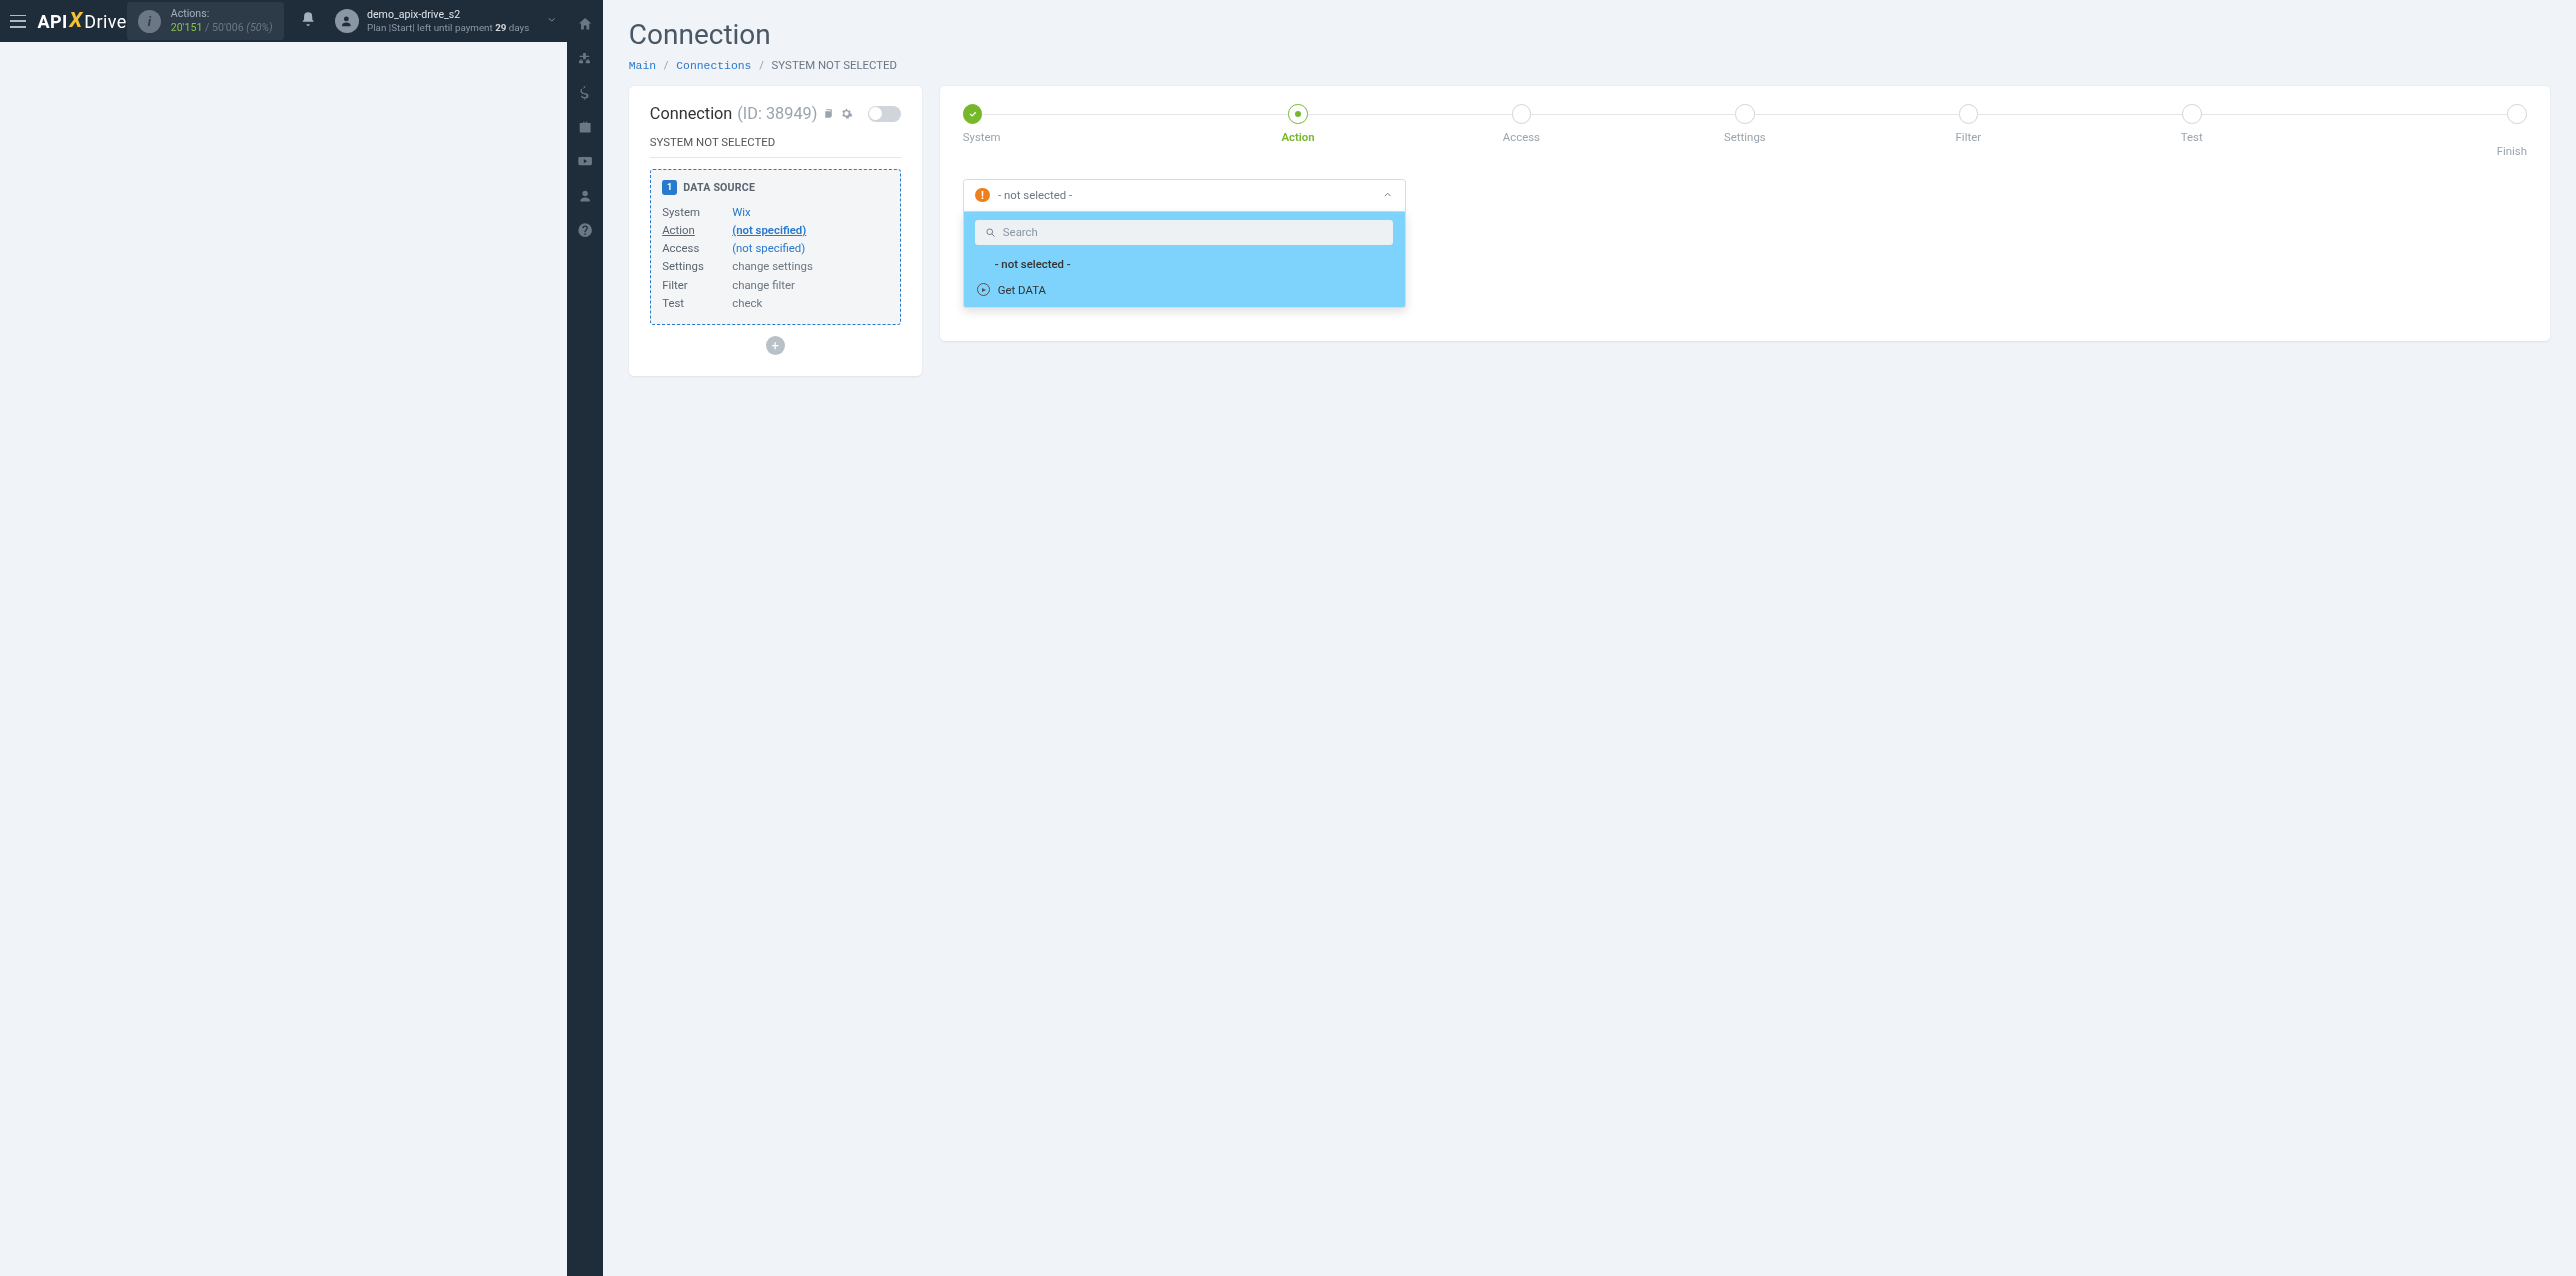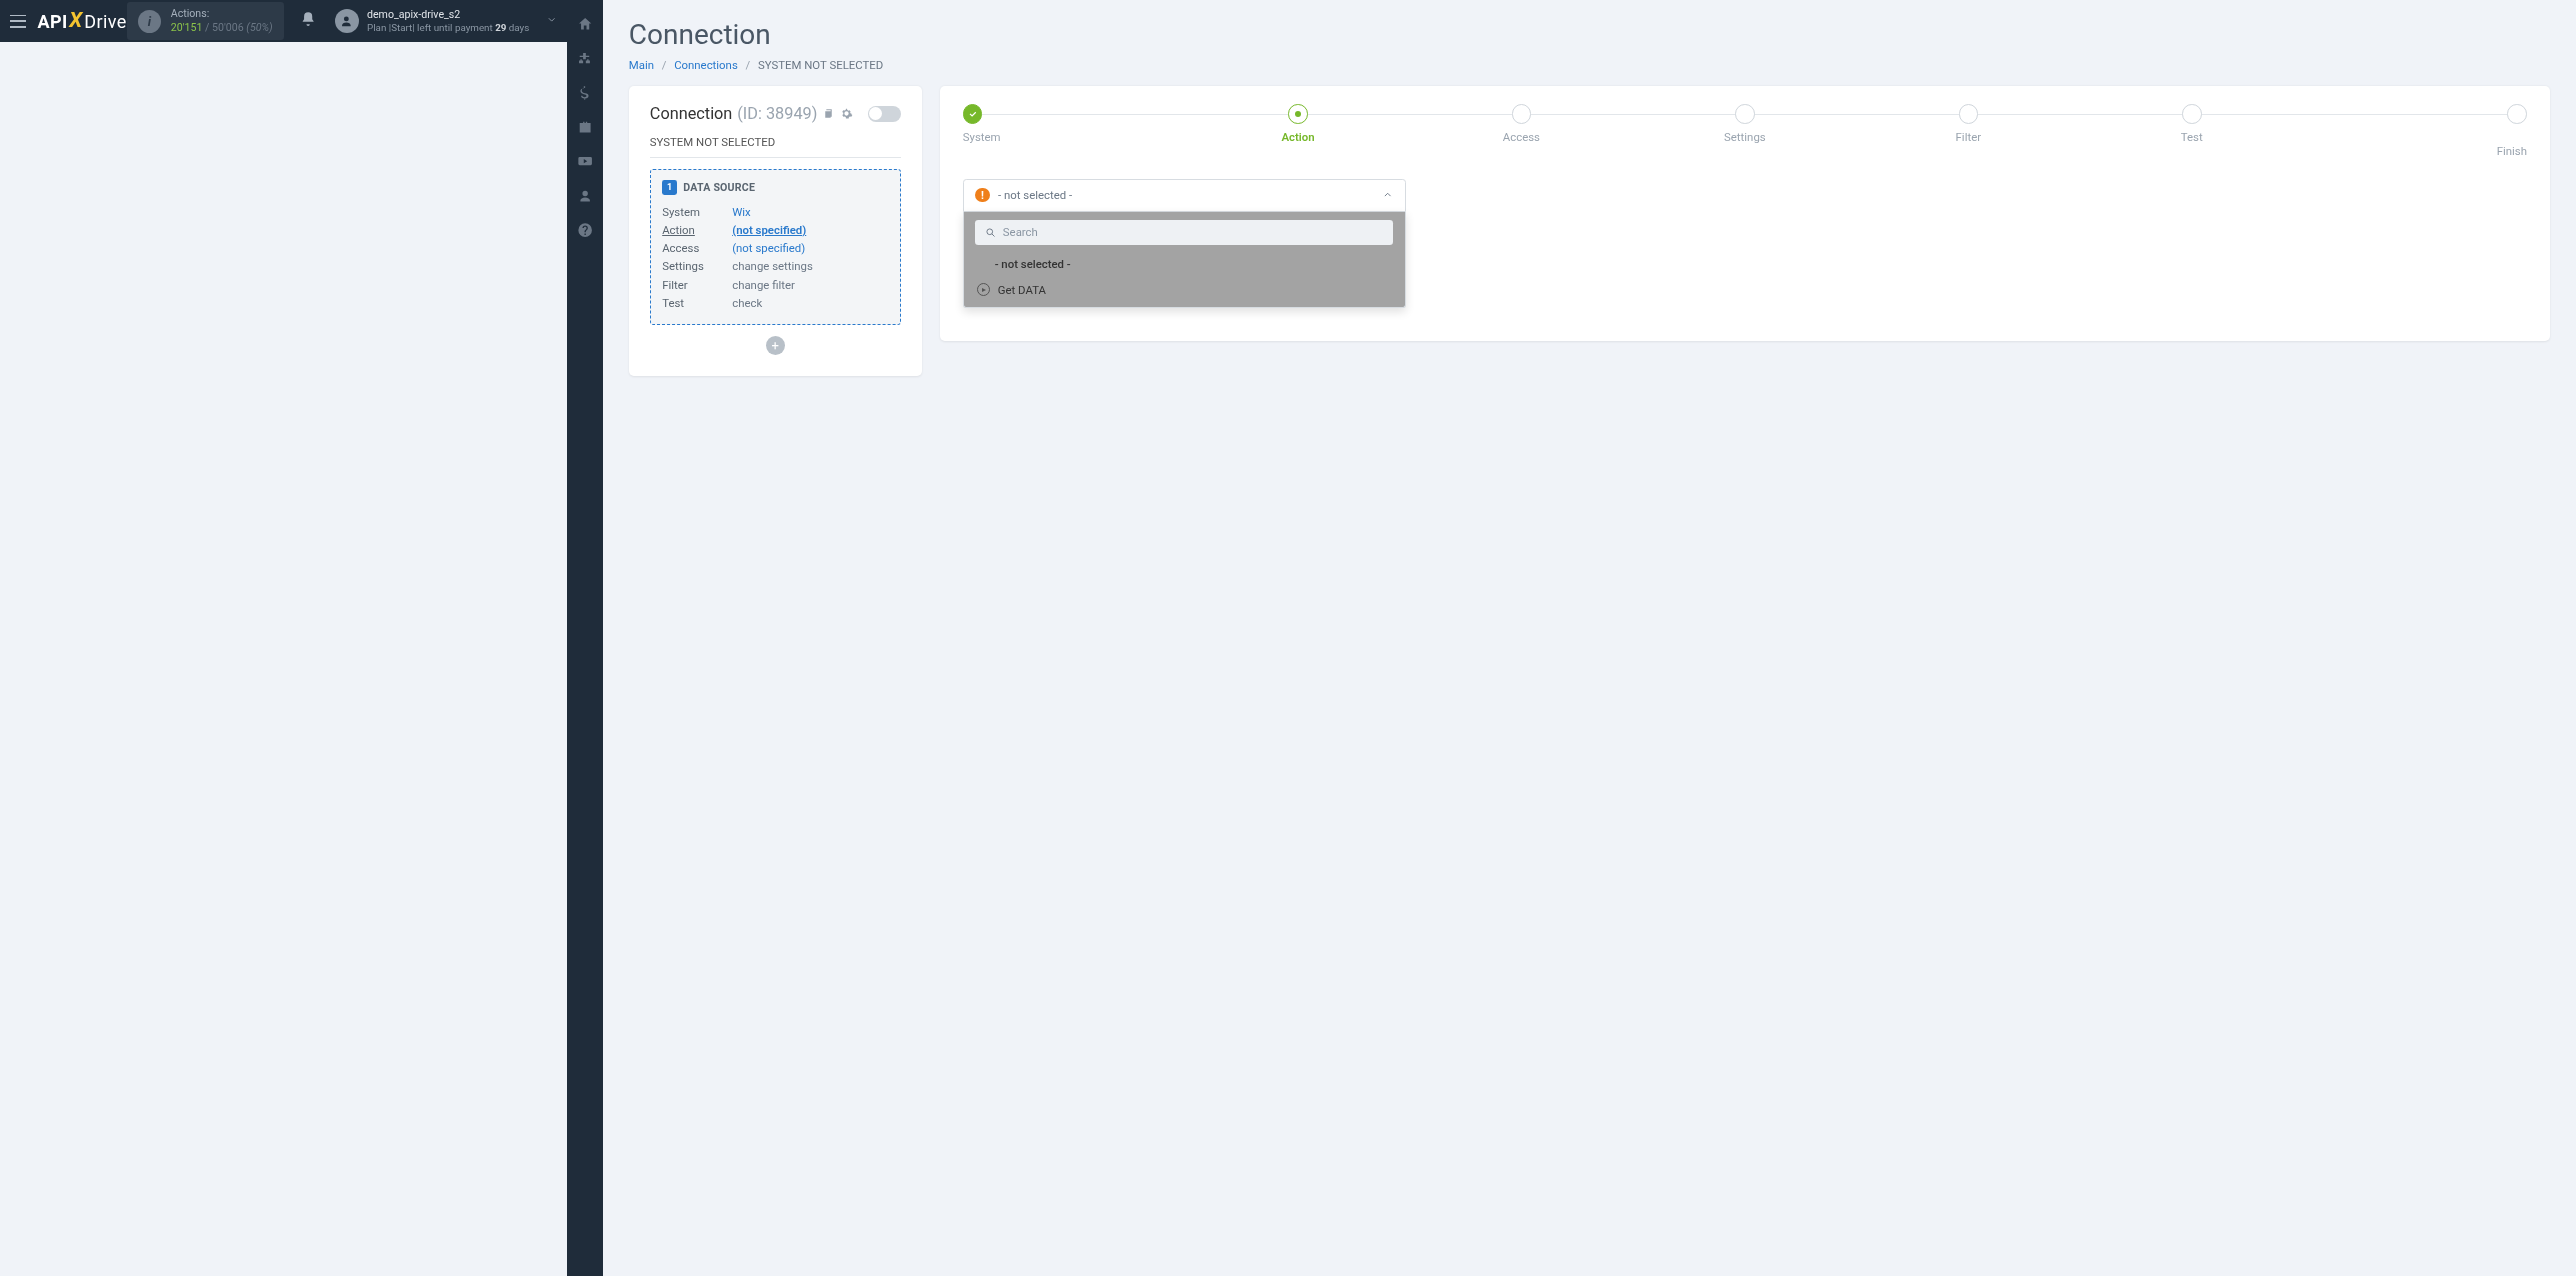--- a/index.html
+++ b/index.html
@@ -32,21 +32,21 @@
 .chev-down { margin-left:auto; padding-left:16.3px; cursor:pointer; }
 .chev-down svg { width:11.4px; height:11.4px; stroke:#8a96a3; fill:none; stroke-width:2; }
 
 .body { display:flex; flex:1; overflow:hidden; }
 .sidebar { width:36px; background:#1f2c3a; display:flex; flex-direction:column; align-items:center; padding-top:16.3px; gap:18px; }
 .sidebar .icon { width:16.3px; height:16.3px; fill:#6b7785; cursor:pointer; }
 
 .main { flex:1; padding:18px 26px; overflow:auto; }
 .page-title { font-size:28px; color:#4a5765; font-weight:400; margin-bottom:6.5px; }
 .breadcrumb { font-size:11.4px; color:#6b7785; margin-bottom:14.7px; }
-.breadcrumb a { color:#2979cc; text-decoration:none; }
+.breadcrumb a { color:#2979cc; text-decoration:none;font-family:Liberation Mono, monospace; }
 .breadcrumb .sep { margin:0 4.9px; color:#9aa4af; }
 .breadcrumb .current { color:#6b7785; }
 
 .cols { display:flex; gap:18px; align-items:flex-start; }
 .card { background:#fff; border-radius:4.9px; box-shadow:0 0.8px 2.4px rgba(0,0,0,.08); }
 .left-card { width:293px; padding:18px 21px 21px; }
 .left-card .hdr { display:flex; align-items:center; gap:4.9px; font-size:16.3px; margin-bottom:11.4px; }
 .left-card .hdr .t1 { color:#333; }
 .left-card .hdr .t2 { color:#9aa4af; }
 .mini-icon { width:13px; height:13px; fill:#9aa4af; cursor:pointer; }
@@ -84,21 +84,21 @@
 .step-label.done { color:#9aa4af; }
 .step-label.current { color:#76b82a; font-weight:600; }
 .step-line { position:absolute; top:9.8px; left:9.8px; right:9.8px; height:0.8px; background:#e2e6ea; z-index:1; }
 
 .prompt-label { font-size:11.4px; font-weight:600; color:#333; margin-bottom:8.1px; }
 .select-wrap { position:relative; width:443px; }
 .select-box { border:0.8px solid #d7dce1; border-radius:3.3px 3.3px 0 0; padding:8.1px 11.4px; display:flex; align-items:center; gap:8.1px; cursor:pointer; background:#fff; }
 .warn-icon { width:14.7px; height:14.7px; border-radius:50%; background:#ef7f1a; color:#fff; display:flex; align-items:center; justify-content:center; font-weight:700; font-size:10.6px; }
 .select-text { color:#6b7785; font-size:11.4px; flex:1; }
 .chev-up { width:11.4px; height:11.4px; stroke:#6b7785; fill:none; stroke-width:2; }
-.dropdown { border:0.8px solid #d7dce1; border-top:none; border-radius:0 0 3.3px 3.3px; background:#a3a3a3; box-shadow:0 3.3px 9.8px rgba(0,0,0,.12); padding:8.1px 11.4px 4.9px; }
+.dropdown { border:0.8px solid #d7dce1; border-top:none; border-radius:0 0 3.3px 3.3px; background:#7dd3fc; box-shadow:0 3.3px 9.8px rgba(0,0,0,.12); padding:8.1px 11.4px 4.9px; }
 .search-box { background:#eef1f4; border-radius:3.3px; padding:5.7px 9.8px; display:flex; align-items:center; gap:6.5px; margin-bottom:6.5px; }
 .search-box svg { width:11.4px; height:11.4px; stroke:#6b7785; fill:none; stroke-width:2; }
 .search-box input { border:none; background:transparent; outline:none; font-size:11.4px; color:#333; flex:1; }
 .search-box input::placeholder { color:#8a96a3; }
 .dd-item { padding:5.7px 8.1px 5.7px 19.5px; font-size:11.4px; color:#333; cursor:pointer; display:flex; align-items:center; gap:8.1px; }
 .dd-item.muted { color:#333; font-weight:500; }
 .play-icon { width:13px; height:13px; border:1.2px solid #555; border-radius:50%; display:flex; align-items:center; justify-content:center; margin-left:-18px; }
 .play-icon::after { content:""; border-left:4.1px solid #555; border-top:2.4px solid transparent; border-bottom:2.4px solid transparent; margin-left:1.6px; }
 </style>
 </head>

